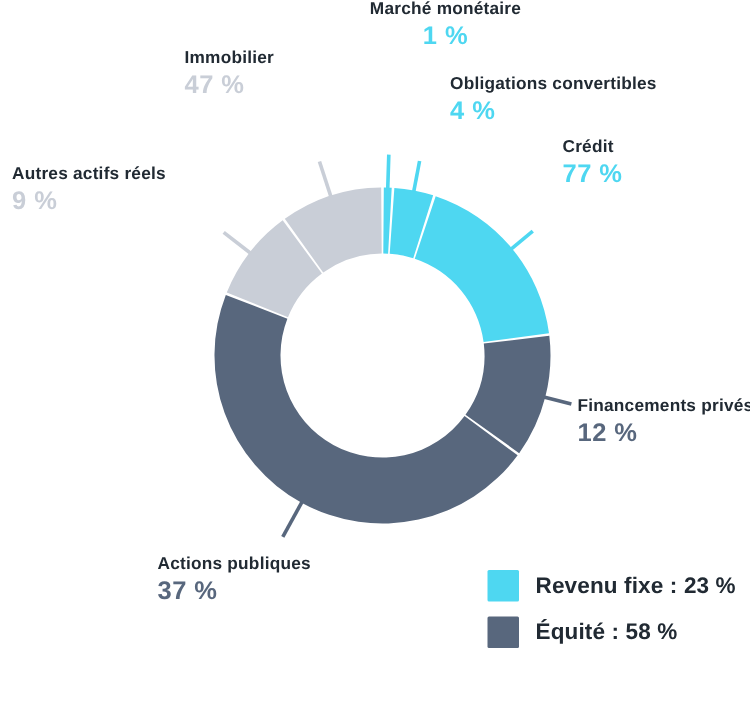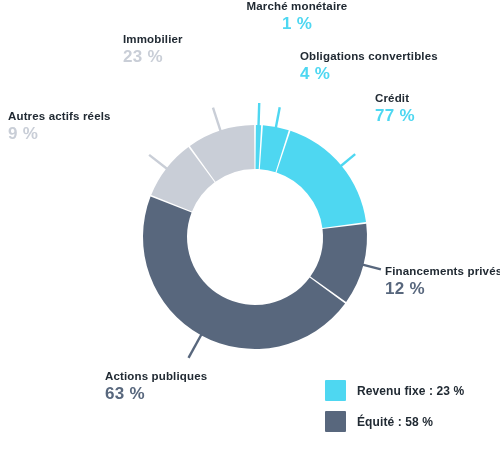--- a/index.html
+++ b/index.html
@@ -75,21 +75,21 @@
     height: 31px;
   }
   .legend-swatch {
     width: 21px;
     height: 21px;
     flex: 0 0 21px;
     border-radius: 1px;
   }
   .legend-label {
     margin-left: 11px;
-    font-size: 12px;
+    font-size: 15px;
     font-weight: bold;
     color: #212a33;
     letter-spacing: 0.1px;
     white-space: nowrap;
   }
 </style>
 </head>
 <body>
 
 <div id="chart-root">
@@ -132,31 +132,31 @@
     <span class="val">77 %</span>
   </div>
 
   <div class="callout align-left tone-equity" style="left:385px; top:265px;">
     <span class="cat">Financements privés</span>
     <span class="val">12 %</span>
   </div>
 
   <div class="callout align-left tone-equity" style="left:105px; top:370px;">
     <span class="cat">Actions publiques</span>
-    <span class="val">63 %</span>
+    <span class="val">37 %</span>
   </div>
 
   <div class="callout align-left tone-real" style="left:8px; top:110px;">
     <span class="cat">Autres actifs réels</span>
     <span class="val">9 %</span>
   </div>
 
   <div class="callout align-left tone-real" style="left:123px; top:33px;">
     <span class="cat">Immobilier</span>
-    <span class="val">23 %</span>
+    <span class="val">47 %</span>
   </div>
 
   <div id="legend">
 
     <div class="legend-row">
       <span class="legend-swatch" style="background:#4ed7f1;"></span>
       <span class="legend-label">Revenu fixe : 23 %</span>
     </div>
 
     <div class="legend-row">

